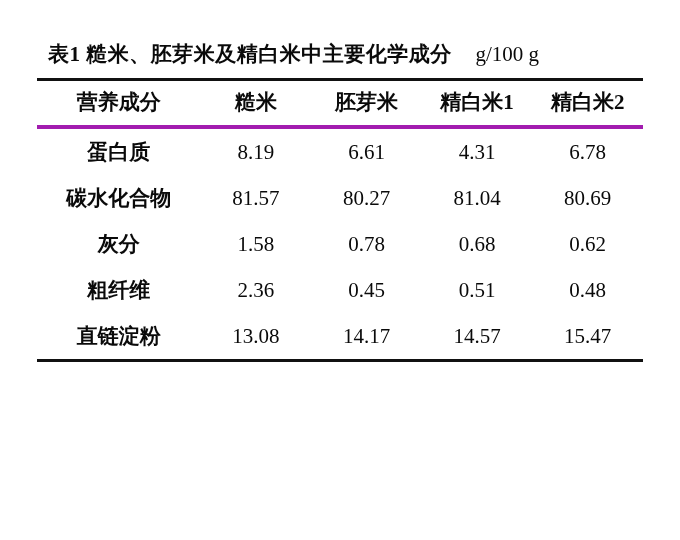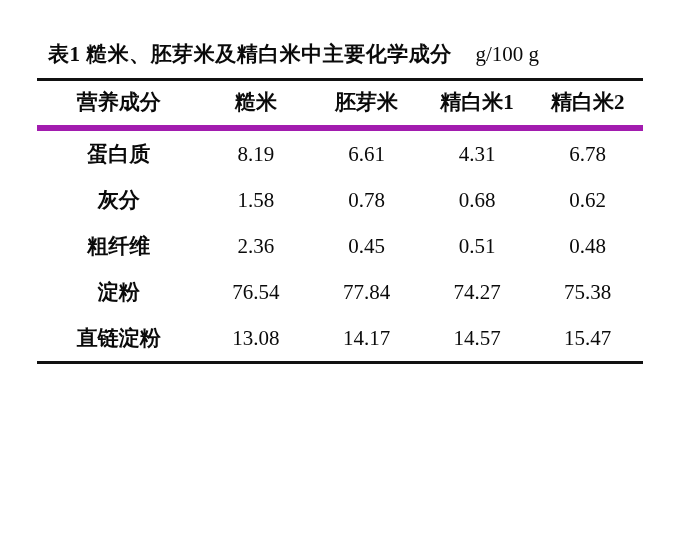--- a/index.html
+++ b/index.html
@@ -60,21 +60,21 @@
     text-align: center;
     white-space: nowrap;
   }
   table.data tbody td.rowhead {
     font-weight: 700;
   }
   .rule-top {
     border-top: 3px solid #111;
   }
   .rule-mid {
-    border-top: 6px solid #a21caf;
+    border-top: 4px solid #a21caf;
   }
   .rule-bottom {
     border-top: 3px solid #111;
   }
   .col-name { width: 27%; }
   .col-v { width: 18.25%; }
   .hr-line {
     height: 0;
     line-height: 0;
     font-size: 0;
@@ -110,39 +110,39 @@
     </thead>
     <tbody>
       <tr>
         <td class="rowhead rule-mid">蛋白质</td>
         <td class="rule-mid">8.19</td>
         <td class="rule-mid">6.61</td>
         <td class="rule-mid">4.31</td>
         <td class="rule-mid">6.78</td>
       </tr>
       <tr>
+        <td class="rowhead">碳水化合物</td>
+        <td>81.57</td>
+        <td>80.27</td>
+        <td>81.04</td>
+        <td>80.69</td>
+      </tr>
+      <tr>
         <td class="rowhead">灰分</td>
         <td>1.58</td>
         <td>0.78</td>
         <td>0.68</td>
         <td>0.62</td>
       </tr>
       <tr>
         <td class="rowhead">粗纤维</td>
         <td>2.36</td>
         <td>0.45</td>
         <td>0.51</td>
         <td>0.48</td>
-      </tr>
-      <tr>
-        <td class="rowhead">淀粉</td>
-        <td>76.54</td>
-        <td>77.84</td>
-        <td>74.27</td>
-        <td>75.38</td>
       </tr>
       <tr>
         <td class="rowhead">直链淀粉</td>
         <td>13.08</td>
         <td>14.17</td>
         <td>14.57</td>
         <td>15.47</td>
       </tr>
       <tr class="hr-line">
         <td class="rule-bottom"></td>

